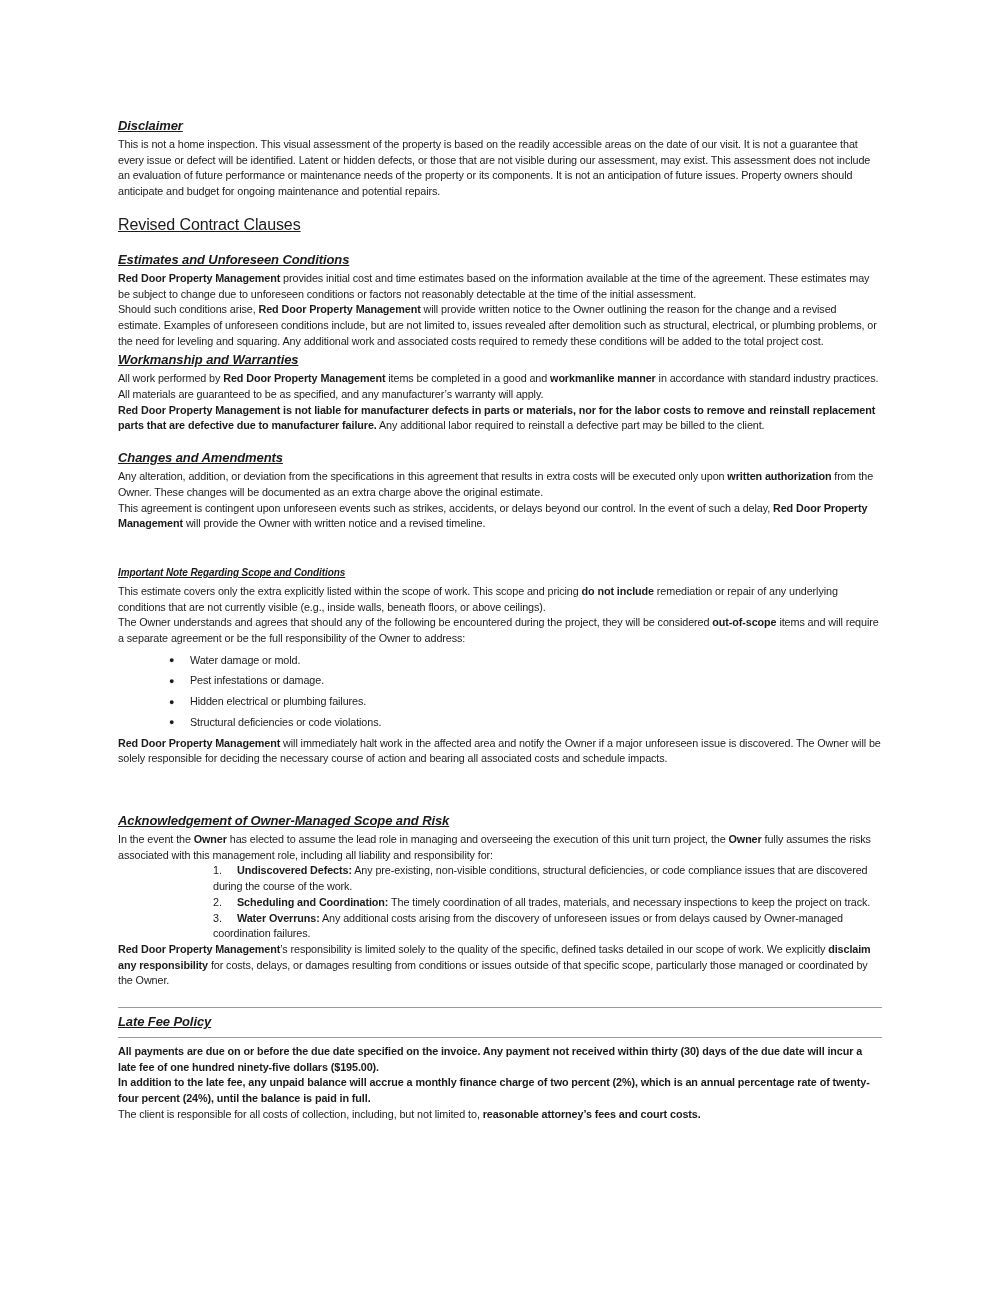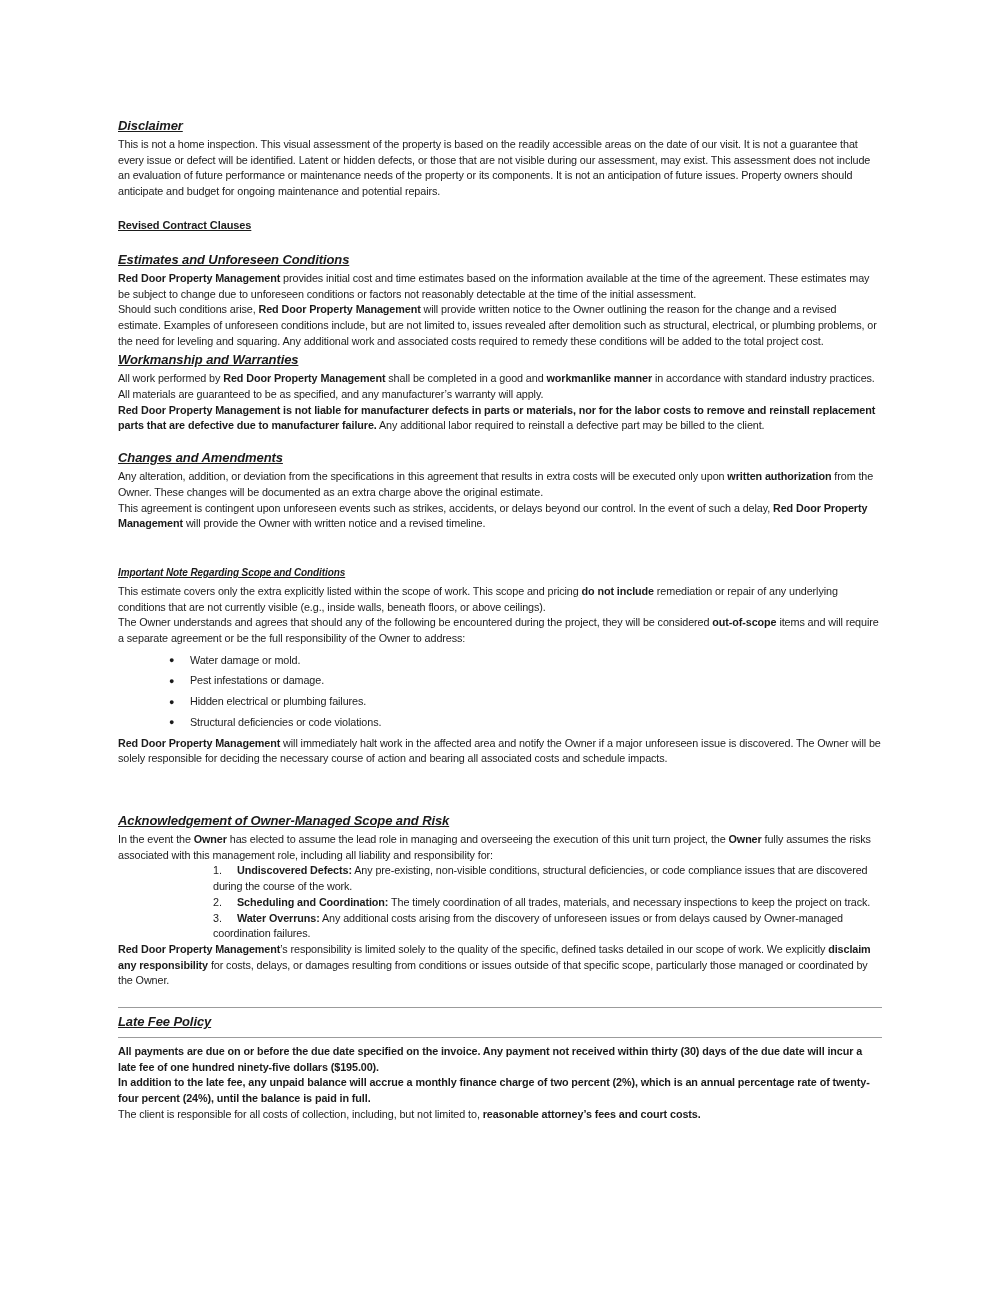--- a/index.html
+++ b/index.html
@@ -13,21 +13,21 @@
   .page { padding:117px 118px 0 118px; width:1000px; }
   .body-text {
     font-size:10.8px; line-height:15.7px; letter-spacing:-0.1px;
     text-align:left;
   }
   .h-lg {
     font-size:13px; font-weight:700; font-style:italic;
     text-decoration:underline; line-height:17px; letter-spacing:-0.1px;
   }
   .h-md {
-    font-size:11px; font-weight:700; font-style:normal;
+    font-size:16px; font-weight:400; font-style:normal;
     text-decoration:underline; line-height:16px; letter-spacing:-0.1px;
   }
   .h-sm {
     font-size:10px; font-weight:700; font-style:italic;
     text-decoration:underline; line-height:16px; letter-spacing:-0.1px;
   }
   .mb-3 { margin-bottom:3px; }
   .mt-2  { margin-top:2px; }
   .mt-15 { margin-top:15px; }
   .mt-17 { margin-top:17px; }
@@ -52,21 +52,21 @@
   <h1 class="h-lg mb-3">Disclaimer</h1>
   <p class="body-text"><span>This is not a home inspection. This visual assessment of the property is based on the readily accessible areas on the date of our visit. It is not a guarantee that every issue or defect will be identified. Latent or hidden defects, or those that are not visible during our assessment, may exist. This assessment does not include an evaluation of future performance or maintenance needs of the property or its components. It is not an anticipation of future issues. Property owners should anticipate and budget for ongoing maintenance and potential repairs.</span></p>
 
   <h2 class="h-md mt-17">Revised Contract Clauses</h2>
 
   <h1 class="h-lg mt-18 mb-3">Estimates and Unforeseen Conditions</h1>
   <p class="body-text"><span class="bold-run">Red Door Property Management</span><span> provides initial cost and time estimates based on the information available at the time of the agreement. These estimates may be subject to change due to unforeseen conditions or factors not reasonably detectable at the time of the initial assessment.</span></p>
   <p class="body-text"><span>Should such conditions arise, </span><span class="bold-run">Red Door Property Management</span><span> will provide written notice to the Owner outlining the reason for the change and a revised estimate. Examples of unforeseen conditions include, but are not limited to, issues revealed after demolition such as structural, electrical, or plumbing problems, or the need for leveling and squaring. Any additional work and associated costs required to remedy these conditions will be added to the total project cost.</span></p>
 
   <h1 class="h-lg mt-2 mb-3">Workmanship and Warranties</h1>
-  <p class="body-text"><span>All work performed by </span><span class="bold-run">Red Door Property Management</span><span> shall be completed in a good and </span><span class="bold-run">workmanlike manner</span><span> in accordance with standard industry practices. All materials are guaranteed to be as specified, and any manufacturer’s warranty will apply.</span></p>
+  <p class="body-text"><span>All work performed by </span><span class="bold-run">Red Door Property Management</span><span> items be completed in a good and </span><span class="bold-run">workmanlike manner</span><span> in accordance with standard industry practices. All materials are guaranteed to be as specified, and any manufacturer’s warranty will apply.</span></p>
   <p class="body-text"><span class="bold-run">Red Door Property Management is not liable for manufacturer defects in parts or materials, nor for the labor costs to remove and reinstall replacement parts that are defective due to manufacturer failure.</span><span> Any additional labor required to reinstall a defective part may be billed to the client.</span></p>
 
   <h1 class="h-lg mt-15 mb-3">Changes and Amendments</h1>
   <p class="body-text"><span>Any alteration, addition, or deviation from the specifications in this agreement that results in extra costs will be executed only upon </span><span class="bold-run">written authorization</span><span> from the Owner. These changes will be documented as an extra charge above the original estimate.</span></p>
   <p class="body-text"><span>This agreement is contingent upon unforeseen events such as strikes, accidents, or delays beyond our control. In the event of such a delay, </span><span class="bold-run">Red Door Property Management</span><span> will provide the Owner with written notice and a revised timeline.</span></p>
 
   <h3 class="h-sm mt-33 mb-3">Important Note Regarding Scope and Conditions</h3>
   <p class="body-text"><span>This estimate covers only the extra explicitly listed within the scope of work. This scope and pricing </span><span class="bold-run">do not include</span><span> remediation or repair of any underlying conditions that are not currently visible (e.g., inside walls, beneath floors, or above ceilings).</span></p>
   <p class="body-text"><span>The Owner understands and agrees that should any of the following be encountered during the project, they will be considered </span><span class="bold-run">out-of-scope</span><span> items and will require a separate agreement or be the full responsibility of the Owner to address:</span></p>
   <ul class="bullets body-text">

